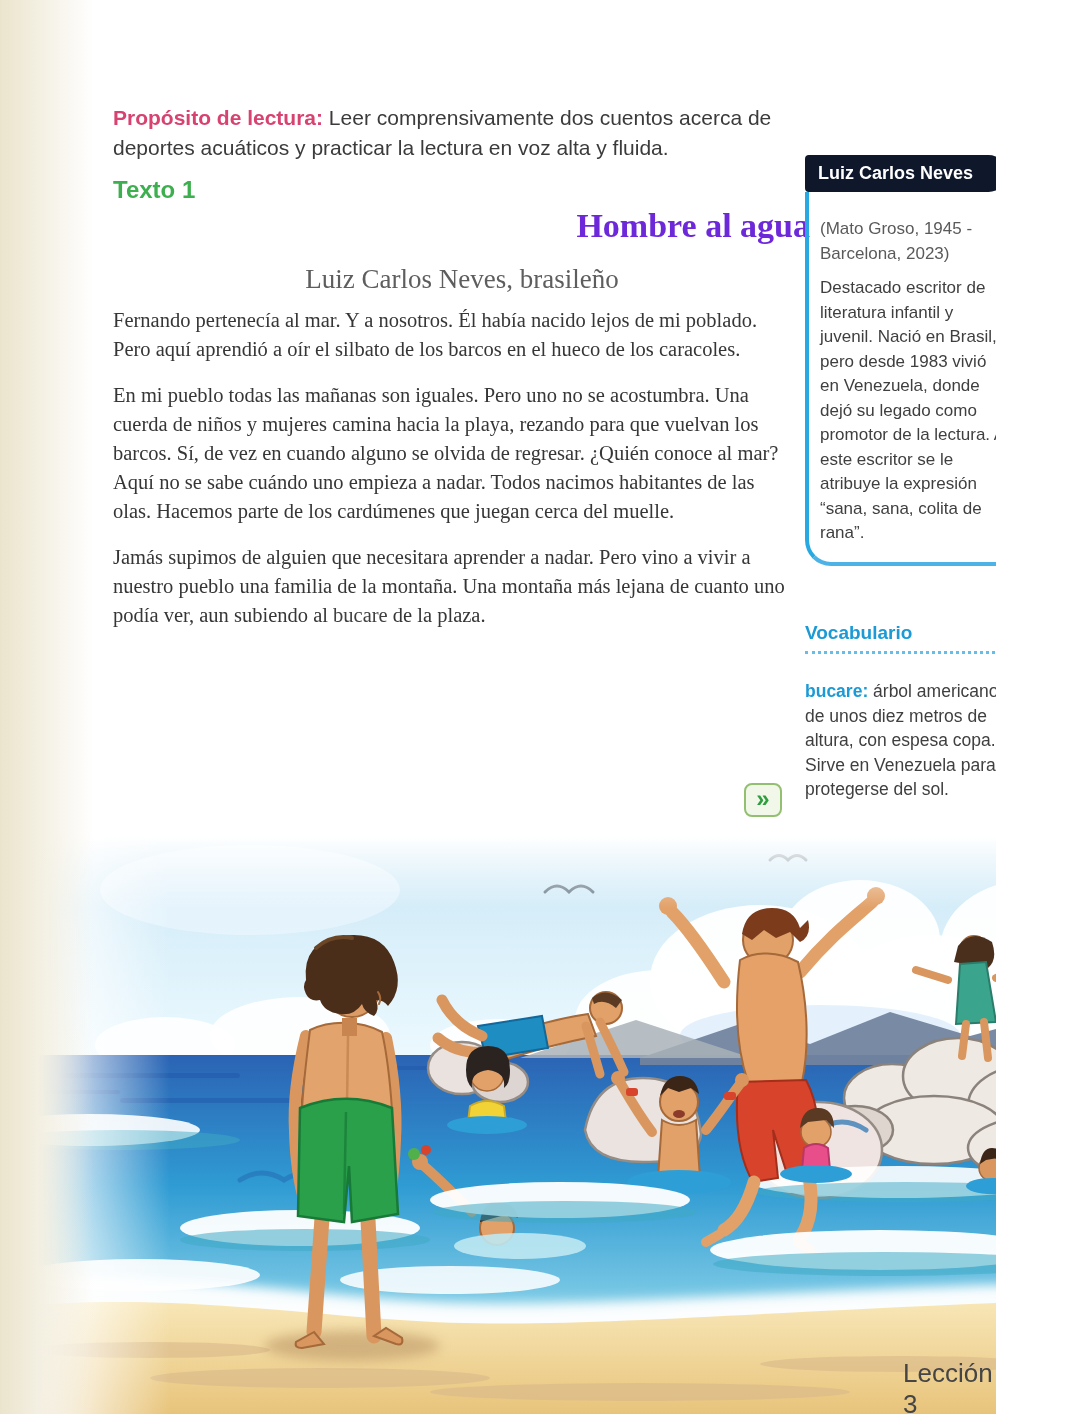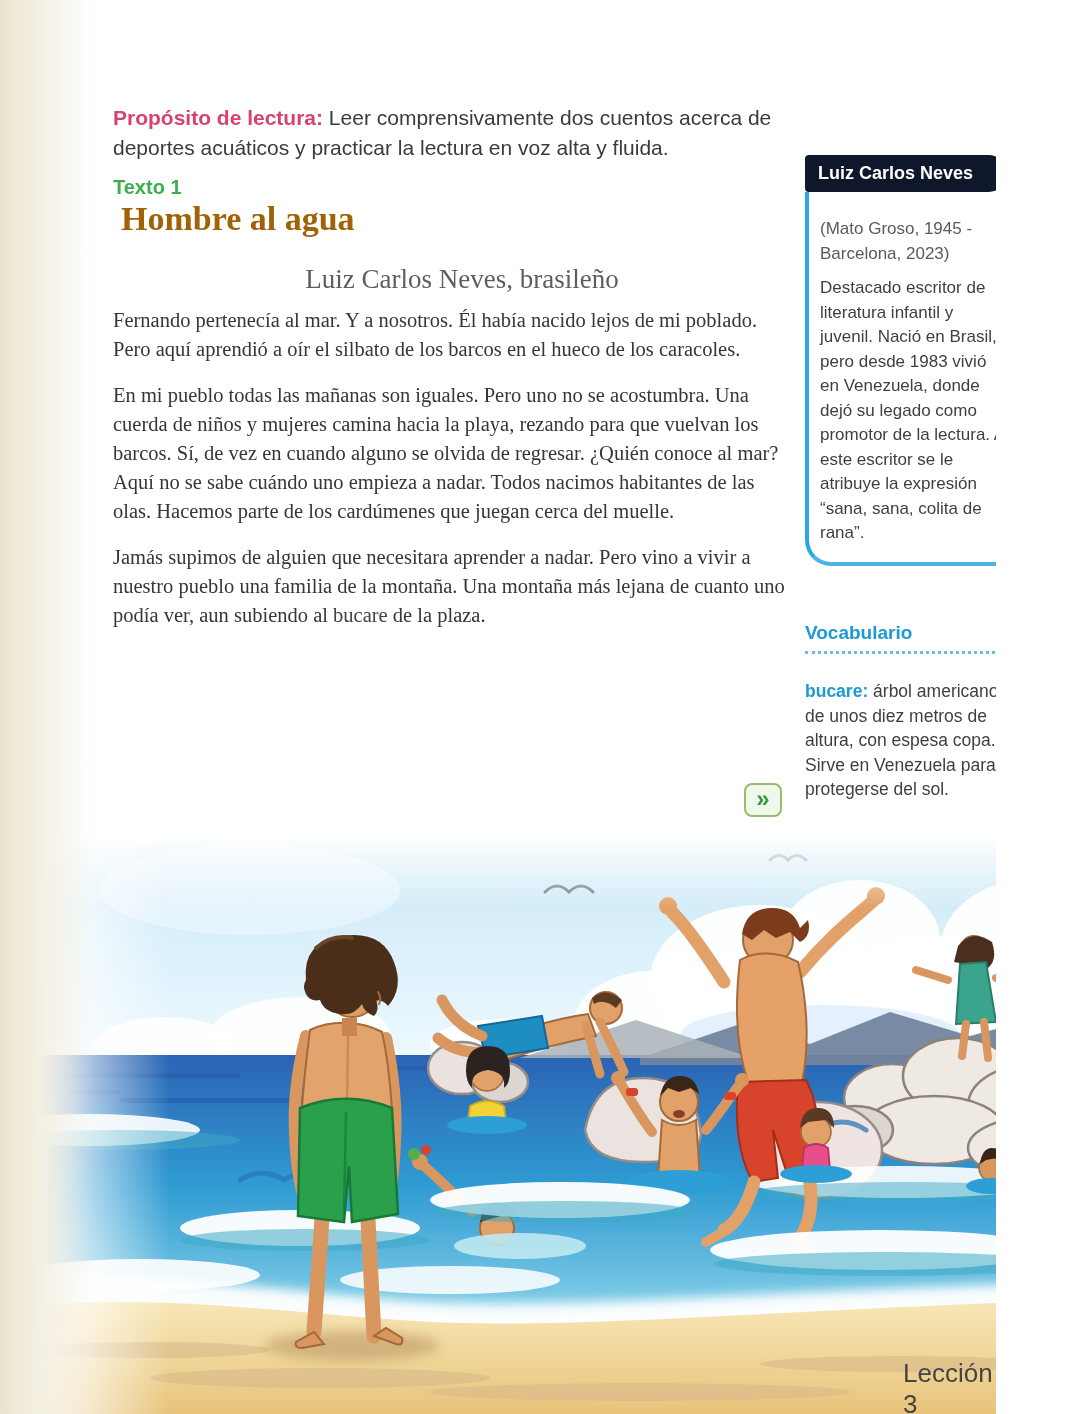--- a/index.html
+++ b/index.html
@@ -3,24 +3,24 @@
 <meta charset="utf-8">
 <style>
   html,body{margin:0;padding:0;background:#ffffff;}
   .page{
     position:relative;width:996px;height:1414px;overflow:hidden;background:#ffffff;
     font-family:"Liberation Sans","DejaVu Sans",sans-serif;
   }
   
   .purpose{position:absolute;left:113px;top:82px;width:700px;font-size:21px;line-height:30px;color:#3b3b3b;}
   .purpose .lead{color:#d84270;font-weight:bold;}
-  .texto-label{position:absolute;left:113px;top:176px;font-size:20px;font-weight:bold;color:#3daf4e;}
-  
-  .story-title{position:absolute;left:113px;top:192px;width:682px;text-align:left;margin:8px;
-    font-family:"Liberation Serif","DejaVu Serif",serif;font-size:34px;font-weight:bold;color:#a16207;}
+  .texto-label{position:absolute;left:113px;top:176px;font-size:24px;font-weight:bold;color:#3daf4e;}
+  
+  .story-title{position:absolute;left:113px;top:192px;width:682px;text-align:right;margin:15px;
+    font-family:"Liberation Serif","DejaVu Serif",serif;font-size:34px;font-weight:bold;color:#6d28d9;}
   .story-author{position:absolute;left:113px;top:256px;width:682px;text-align:center;margin:8px;
     font-family:"Liberation Serif","DejaVu Serif",serif;font-size:27px;color:#5e5e5e;}
   .story-body{position:absolute;left:113px;top:306px;width:684px;
     font-family:"Liberation Serif","DejaVu Serif",serif;font-size:20.5px;line-height:29px;color:#363636;}
   .story-body p{margin:0 0 17px 0;}
   .vocab-term-inline{color:#404040;font-weight:normal;}
   .continue-icon{position:absolute;left:744px;top:783px;width:34px;height:30px;
     background:#f1f8ea;border:2px solid #93bf70;border-radius:8px;
     color:#2f9e3f;font-weight:bold;font-size:24px;line-height:27px;text-align:center;}
   

